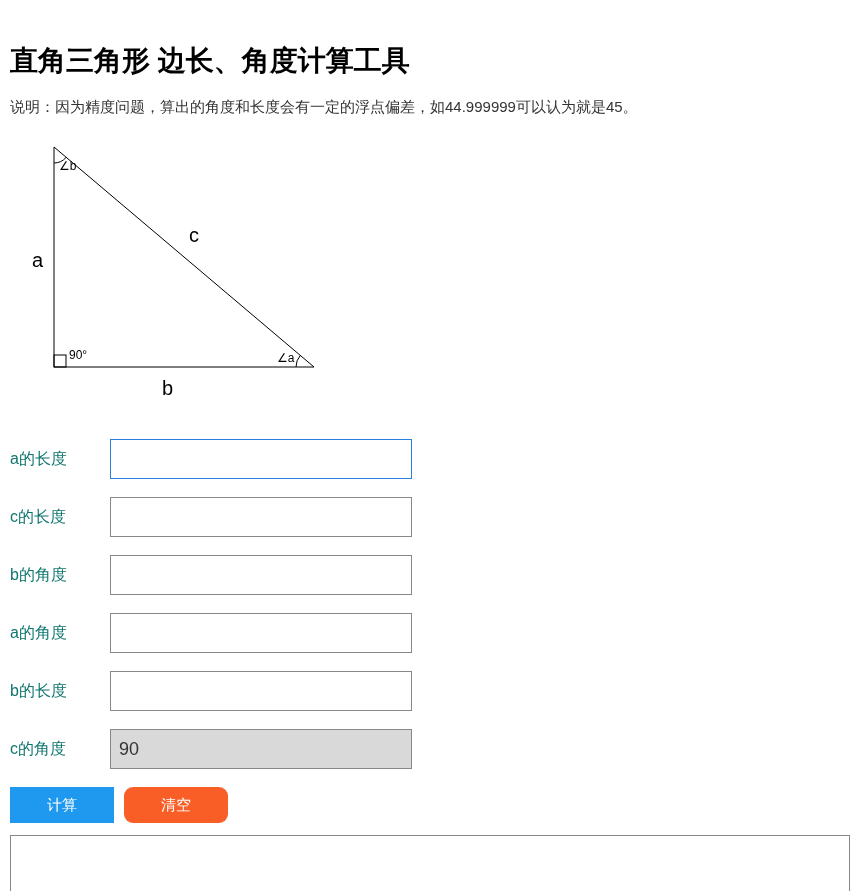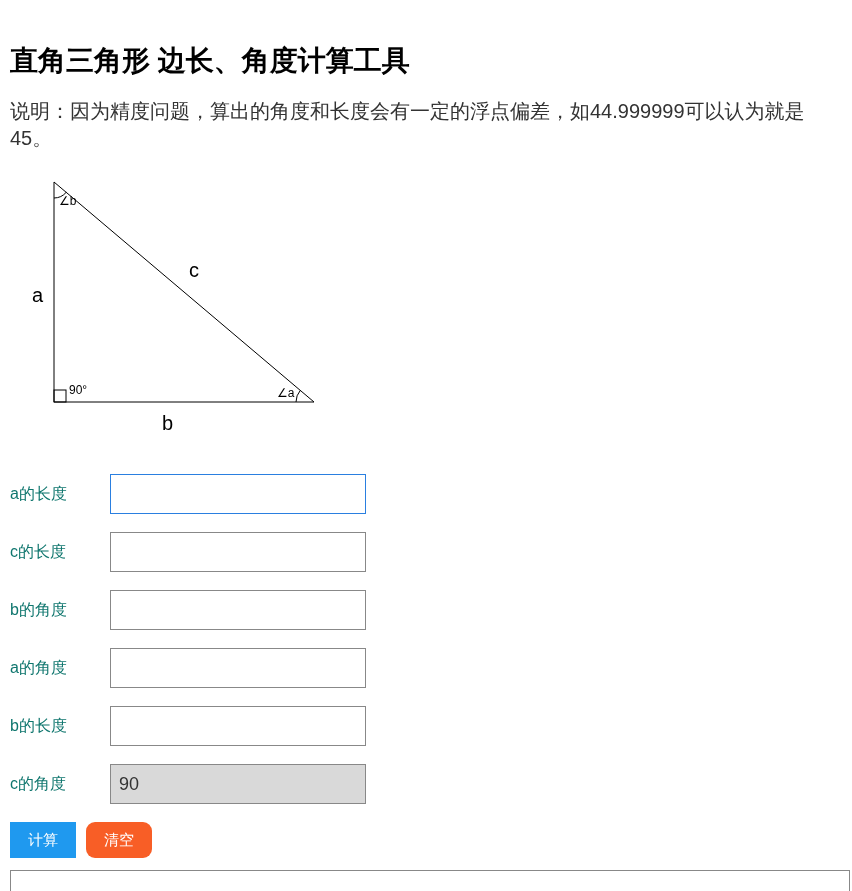--- a/index.html
+++ b/index.html
@@ -13,60 +13,60 @@
       padding: 10px;
       width: 852px;
     }
     h1 {
       font-size: 28px;
       font-weight: bold;
       color: #000;
       margin: 32px 0 18px 0;
     }
     .desc {
-      font-size: 20px;
+      font-size: 15px;
       color: #333;
       margin-bottom: 20px;
     }
     .diagram {
       margin-left: 4px;
       margin-bottom: 18px;
     }
     .form-row {
       display: flex;
       align-items: center;
       margin-bottom: 18px;
     }
     .form-label {
       width: 100px;
       font-size: 16px;
       color: #0f766e;
       text-align: left;
     }
     .form-input {
-      width: 256px;
+      width: 302px;
       height: 40px;
       border: 1px solid #888;
       font-size: 18px;
       padding: 0 8px;
       background: #fff;
       outline: none;
     }
     .form-input.readonly {
       background: #d9d9d9;
       color: #333;
     }
     .button-row {
       display: flex;
       gap: 10px;
       margin-top: 2px;
       margin-bottom: 12px;
     }
     .btn {
-      width: 66px;
+      width: 104px;
       height: 36px;
       border: none;
       color: #fff;
       font-size: 15px;
       cursor: pointer;
       font-family: inherit;
     }
     .btn-calc {
       background: #1f99ef;
     }

